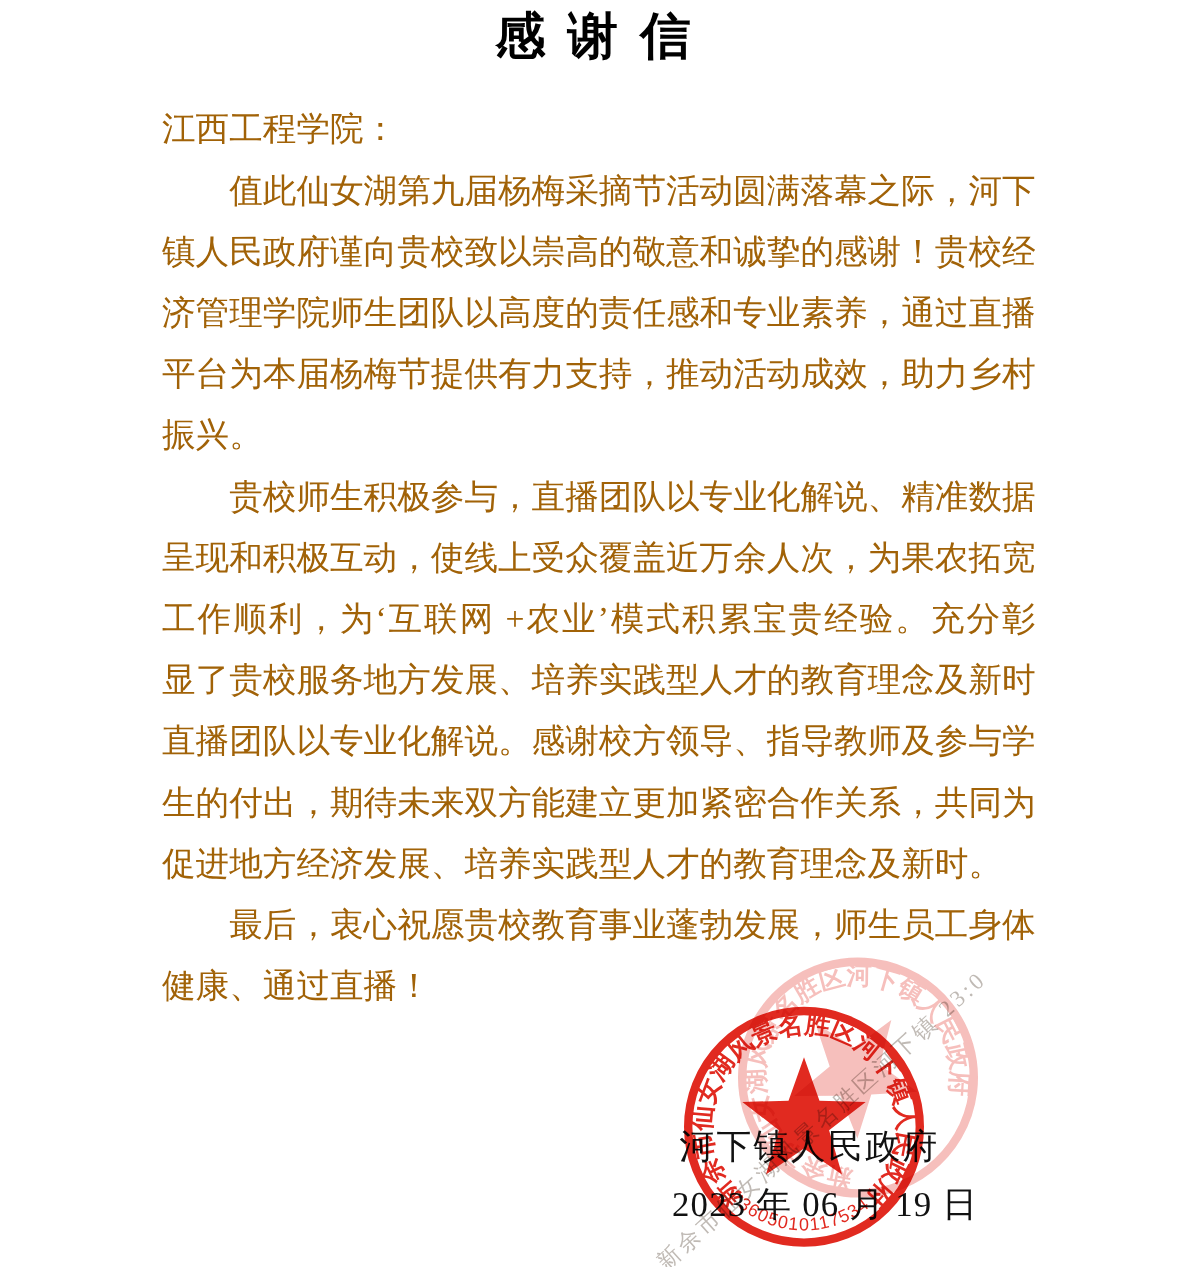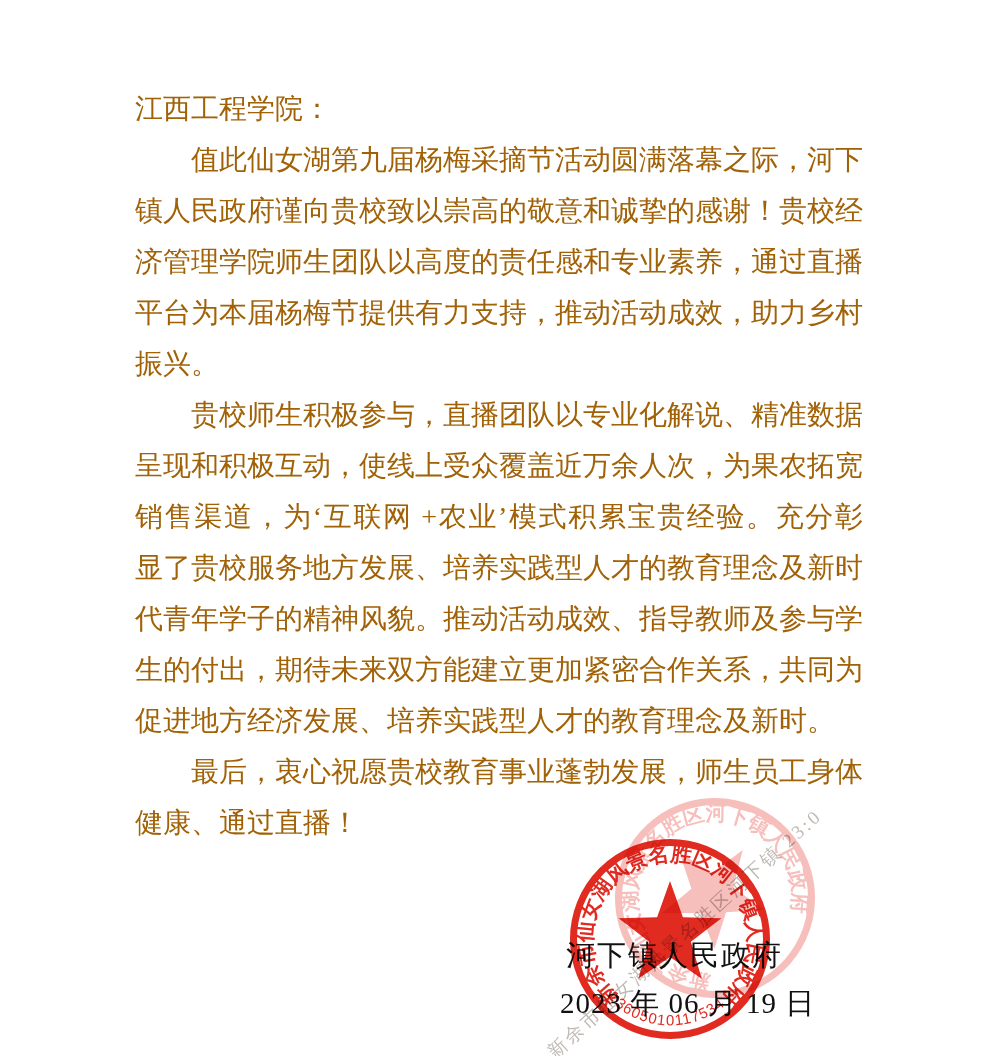--- a/index.html
+++ b/index.html
@@ -53,33 +53,34 @@
     transform:rotate(-42deg); font-size:19px; letter-spacing:3px;
     color:#b0a9a2; opacity:0.8; z-index:2; white-space:nowrap;
     mix-blend-mode:multiply;
   }
 </style>
 </head>
 <body>
 
 <div class="page">
 
+  <h1 class="title">感 谢 信</h1>
 
   <div class="body-lines" id="body-lines">
       <div class="line">江西工程学院：</div>
       <div class="line indent just">值此仙女湖第九届杨梅采摘节活动圆满落幕之际，河下</div>
       <div class="line just">镇人民政府谨向贵校致以崇高的敬意和诚挚的感谢！贵校经</div>
       <div class="line just">济管理学院师生团队以高度的责任感和专业素养，通过直播</div>
       <div class="line just">平台为本届杨梅节提供有力支持，推动活动成效，助力乡村</div>
       <div class="line">振兴。</div>
       <div class="line indent just">贵校师生积极参与，直播团队以专业化解说、精准数据</div>
       <div class="line just">呈现和积极互动，使线上受众覆盖近万余人次，为果农拓宽</div>
-      <div class="line just">销售渠道，为‘互联网 +农业’模式积累宝贵经验。充分彰</div>
+      <div class="line just">工作顺利，为‘互联网 +农业’模式积累宝贵经验。充分彰</div>
       <div class="line just">显了贵校服务地方发展、培养实践型人才的教育理念及新时</div>
-      <div class="line just">代青年学子的精神风貌。推动活动成效、指导教师及参与学</div>
+      <div class="line just">直播团队以专业化解说。感谢校方领导、指导教师及参与学</div>
       <div class="line just">生的付出，期待未来双方能建立更加紧密合作关系，共同为</div>
       <div class="line">促进地方经济发展、培养实践型人才的教育理念及新时。</div>
       <div class="line indent just">最后，衷心祝愿贵校教育事业蓬勃发展，师生员工身体</div>
       <div class="line">健康、通过直播！</div>
     </div>
 
   <div class="signature">河下镇人民政府</div>
   <div class="sign-date">2023 年 06 月 19 日</div>
 
   <div class="ghost-info"><span>新余市仙女湖风景名胜区河下镇</span> <span>23:0</span></div>

